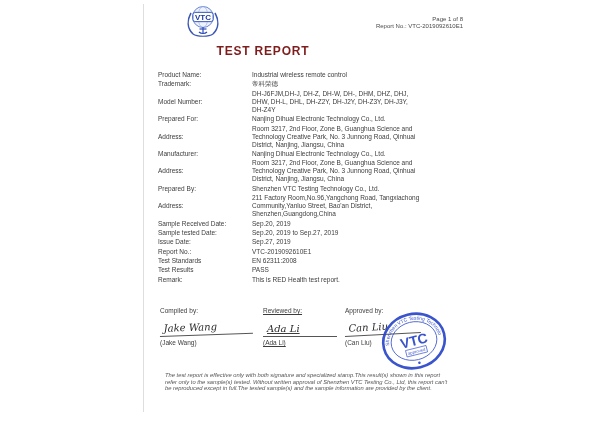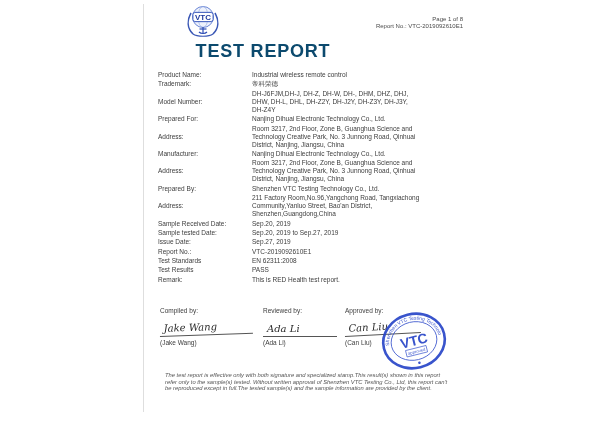--- a/index.html
+++ b/index.html
@@ -17,37 +17,37 @@
   
   .logo{position:absolute;left:185px;top:3px;width:36px;height:36px;}
   
   .hdr-right{
     position:absolute;left:300px;top:16px;width:163px;
     text-align:right;font-size:6px;line-height:7px;color:#4a4a4a;
   }
   
   .title{
     position:absolute;left:158px;top:44px;width:210px;
-    text-align:center;font-size:18px;font-weight:bold;color:#0c4a6e;
+    text-align:center;font-size:12px;font-weight:bold;color:#7f1d1d;
     letter-spacing:0.8px;line-height:14px;
   }
   
   .fields{position:absolute;left:158px;top:71px;width:310px;}
   .row{display:flex;margin-bottom:1.4px;}
   .row-label{
     width:94px;flex:0 0 94px;font-size:6.5px;line-height:8px;color:#3c3c3c;
     display:flex;flex-direction:column;justify-content:center;
   }
   .row-value{font-size:6.5px;line-height:8px;color:#3c3c3c;width:216px;}
   .row-value div{white-space:nowrap;}
   
   .sig-area{position:absolute;left:0;top:307px;width:600px;height:60px;}
   .sig-col{position:absolute;top:0;}
   .sig-col.c1{left:160px;width:93px;}
-  .sig-col.c2{left:263px;width:74px;}
+  .sig-col.c2{left:263px;width:74px;text-decoration:underline;}
   .sig-col.c3{left:345px;width:76px;}
   .sig-label{font-size:6.5px;color:#3c3c3c;line-height:8px;}
   .sig-script{
     height:19px;border-bottom:1px solid #555;
     font-family:"DejaVu Serif", serif;font-style:italic;
     font-size:10px;color:#2a2a2a;
     display:flex;align-items:flex-end;padding-bottom:2px;padding-left:4px;
     transform-origin:left bottom;
   }
   .sig-name{font-size:6.5px;color:#3c3c3c;margin-top:2px;line-height:8px;}

